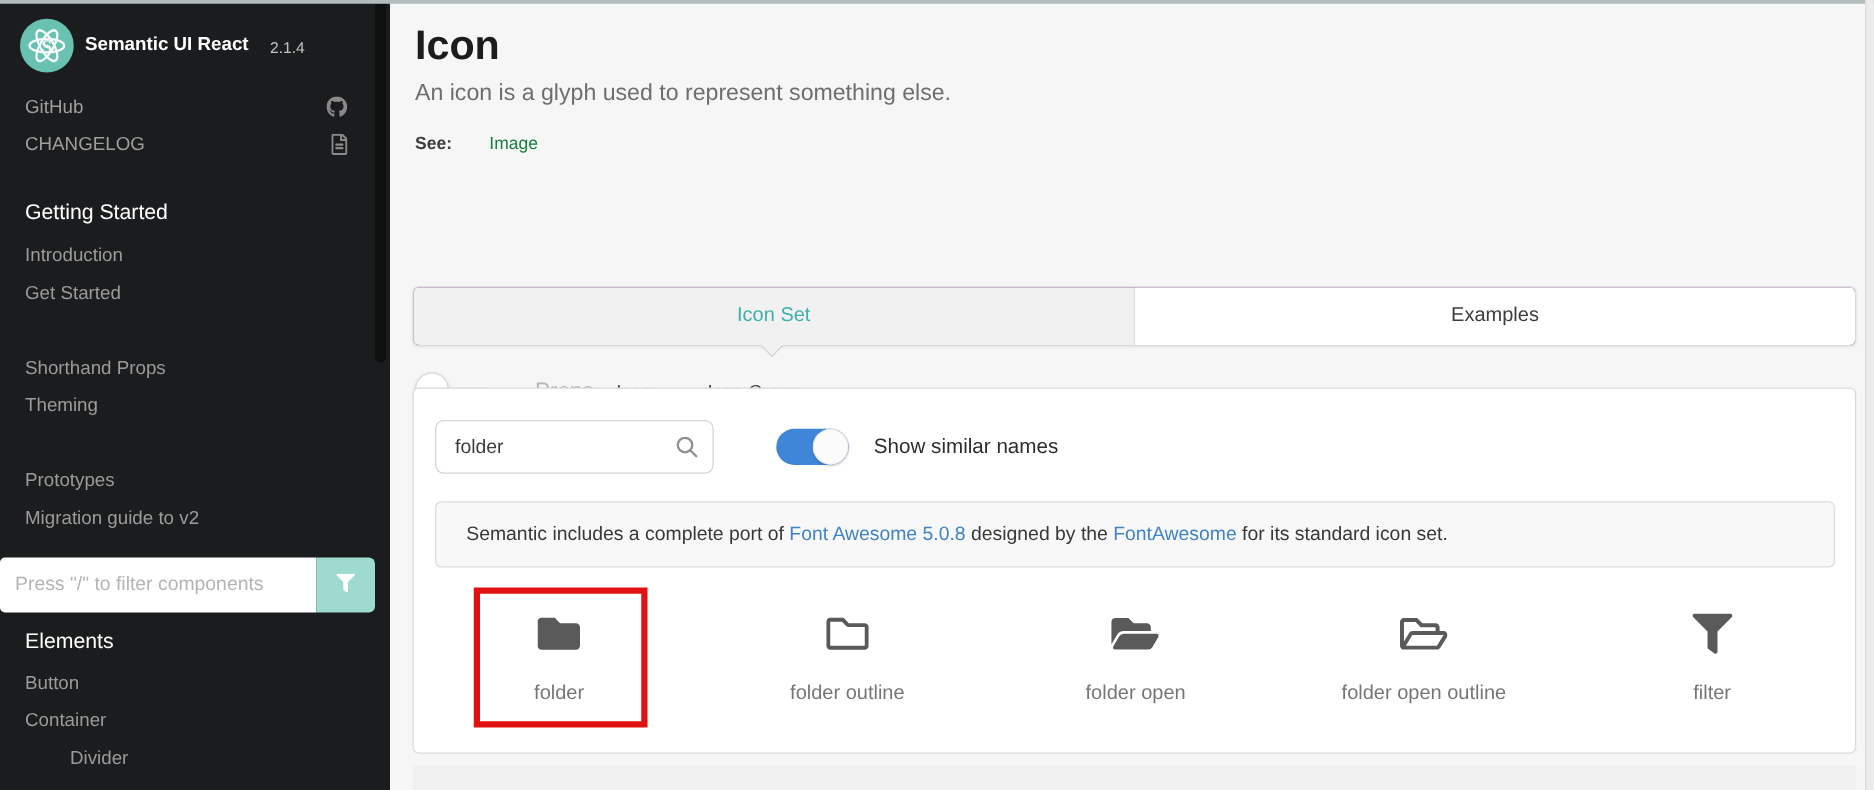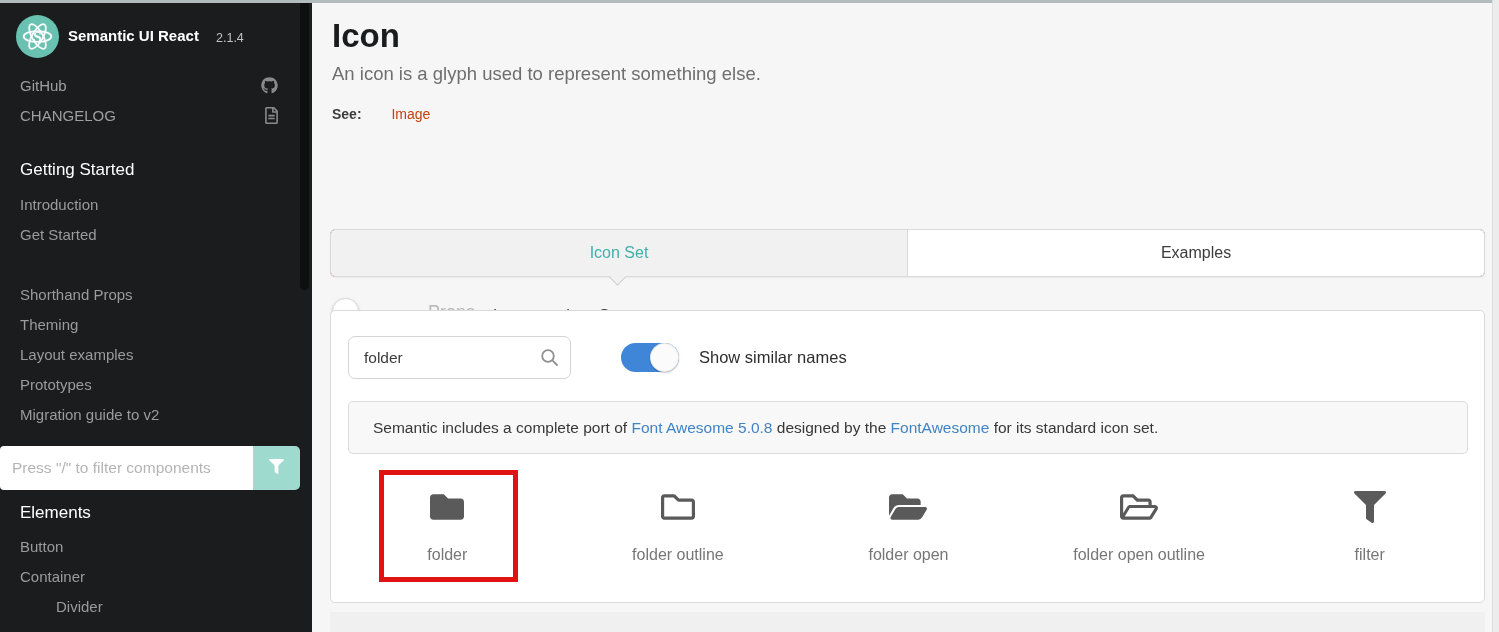--- a/index.html
+++ b/index.html
@@ -25,21 +25,21 @@
   .filter-input::placeholder { color:#b4b4b4; }
   .filter-btn { position:absolute; left:253px; top:0; width:47px; height:44px; background:#9edbce; border:none; border-radius:0 5px 5px 0; cursor:pointer; display:flex; align-items:center; justify-content:center; }
   .side-scroll-thumb { position:absolute; left:300px; top:3px; width:9px; height:287px; background:#0e0f0f; border-radius:0 0 5px 5px; cursor:grab; }
 
   
   .main { position:absolute; left:312px; top:3px; width:1180px; height:619px; }
   .page-title { position:absolute; left:20px; top:14px; font-size:33px; font-weight:bold; color:#1b1c1d; }
   .page-subtitle { position:absolute; left:20px; top:60px; font-size:18.5px; color:#6e6e6e; }
   .see-row { position:absolute; left:20px; top:103px; font-size:14px; }
   .see-label { font-weight:bold; color:#3c3c3d; margin-right:26px; }
-  .see-link { color:#c2410c; cursor:pointer; }
+  .see-link { color:#15803d; cursor:pointer; }
   .props-row { position:absolute; left:20px; top:148px; height:34px; }
   .props-track { position:absolute; left:8px; top:159px; width:50px; height:4px; background:#e4e4e4; border-radius:2px; }
   .props-knob { position:absolute; left:0px; top:147px; width:27px; height:27px; background:#fff; border:1px solid #dcdcdc; border-radius:50%; box-shadow:0 1px 3px rgba(0,0,0,0.2); cursor:pointer; }
   .props-label { position:absolute; left:96px; top:151px; font-size:18px; color:#b7b7b7; }
   .props-item-1 { position:absolute; left:161px; top:154px; font-size:15px; color:#3c3c3d; cursor:pointer; }
   .props-item-2 { position:absolute; left:234px; top:154px; font-size:15px; color:#3c3c3d; cursor:pointer; }
 
   .tabs { position:absolute; left:18px; top:226px; width:1155px; height:48px; display:flex; border:1px solid #d9dadb; border-radius:5px; background:#701a75; box-shadow:0 1px 2px rgba(0,0,0,0.05); z-index:1; }
   .tab { flex:1; display:flex; align-items:center; justify-content:center; font-size:16px; cursor:pointer; }
   .tab.active { background:#f1f1f2; color:#3eb0a9; border-right:1px solid #d9dadb; border-radius:4px 0 0 4px; }
@@ -102,21 +102,20 @@
             <path d="M288 248v28c0 6.6-5.4 12-12 12H108c-6.6 0-12-5.4-12-12v-28c0-6.6 5.4-12 12-12h168c6.6 0 12 5.4 12 12zm-12 72H108c-6.6 0-12 5.4-12 12v28c0 6.6 5.4 12 12 12h168c6.6 0 12-5.4 12-12v-28c0-6.6-5.4-12-12-12zm108-188.1V464c0 26.5-21.5 48-48 48H48c-26.5 0-48-21.5-48-48V48C0 21.5 21.5 0 48 0h204.1C264.8 0 277 5.1 286 14.1L369.9 98c9 8.9 14.1 21.2 14.1 33.9zm-128-80V128h76.1L256 51.9zM336 464V176H232c-13.3 0-24-10.7-24-24V48H48v416h288z"></path>
           </svg>
       </span>
     </a>
 
     <h3 class="side-header" style="top:160px;">Getting Started</h3>
     <a class="side-item" style="top:196px;">Introduction</a>
     <a class="side-item" style="top:226px;">Get Started</a>
     <a class="side-item" style="top:286px;">Shorthand Props</a>
     <a class="side-item" style="top:316px;">Theming</a>
-    <a class="side-item" style="top:346px;">Layout examples</a>
     <a class="side-item" style="top:376px;">Prototypes</a>
     <a class="side-item" style="top:406px;">Migration guide to v2</a>
 
     <div class="filter-box">
       <input class="filter-input" type="text" placeholder="Press &quot;/&quot; to filter components" style="">
       <button class="filter-btn">
         <span>
           <svg width="15" height="15" viewBox="0 0 512 512" fill="#ffffff">
               <path d="M487.976 0H24.028C2.71 0-8.047 25.866 7.058 40.971L192 225.941V432c0 7.831 3.821 15.17 10.237 19.662l80 55.98C298.02 518.69 320 507.493 320 487.98V225.941l184.947-184.97C520.021 25.896 509.338 0 487.976 0z"></path>
             </svg>

